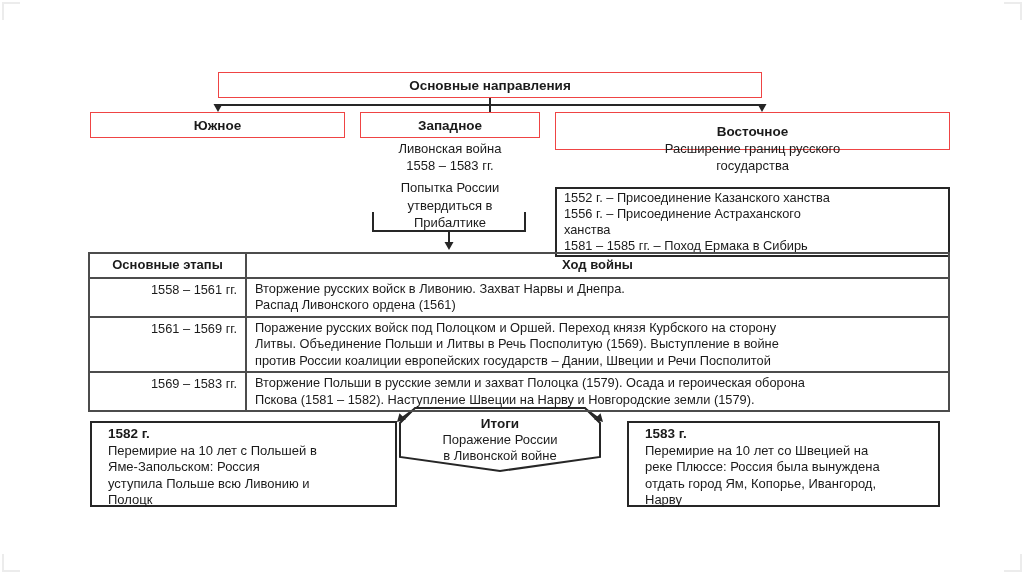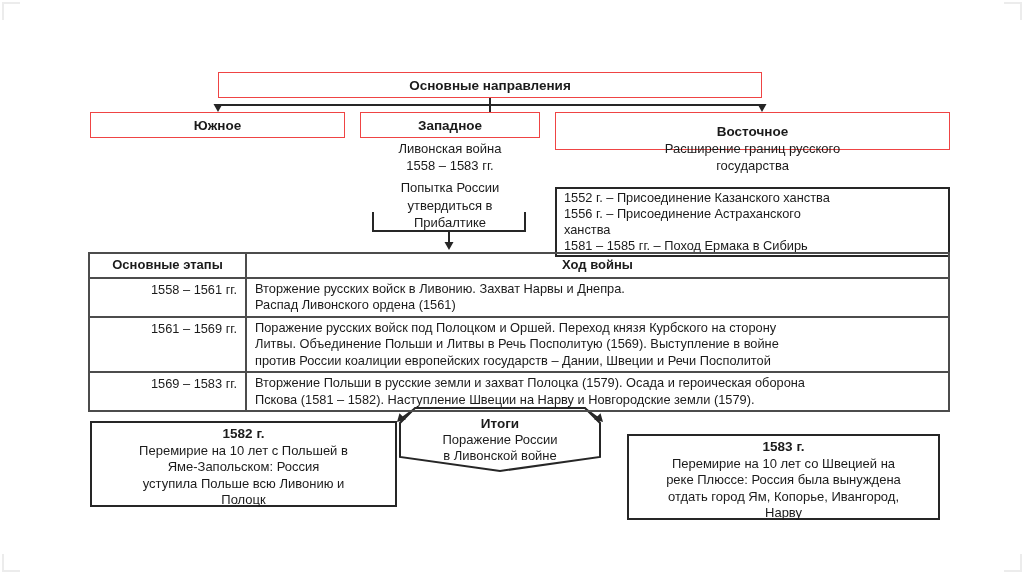--- a/index.html
+++ b/index.html
@@ -43,24 +43,24 @@
   }
   #stages-table th,#stages-table td{
     border:2px solid #4c4c4c;box-sizing:border-box;padding:2px 8px;vertical-align:top;
   }
   #stages-table th{font-weight:bold;text-align:center;padding:3px 4px;font-size:13px;}
   #stages-table td.period{text-align:right;padding-top:3px;}
   #stages-table col.c1{width:157px;}
 
   .result-box{
     border:2px solid #262626;background:#fff;box-sizing:border-box;
-    font-size:13px;line-height:16.5px;text-align:center;padding:3px 16px;
+    font-size:13px;line-height:16.5px;padding:3px 16px;
   }
   #result-box-1582{left:90px;top:421px;width:307px;height:86px;}
-  #result-box-1583{left:627px;top:421px;width:313px;height:86px;margin-top:13px;}
+  #result-box-1583{left:627px;top:421px;width:313px;height:86px;}
   .result-year{font-weight:bold;font-size:13.5px;}
 
   #results-banner-text{left:400px;top:416px;width:200px;text-align:center;font-size:13px;line-height:16px;}
   #results-heading{font-weight:bold;font-size:13.5px;}
 
   svg.layer{position:absolute;left:0;top:0;pointer-events:none;}
   .ln{stroke:#262626;stroke-width:2;fill:none;}
   .ah{fill:#262626;stroke:none;}
   .banner{fill:#ffffff;stroke:#262626;stroke-width:2;}
 

